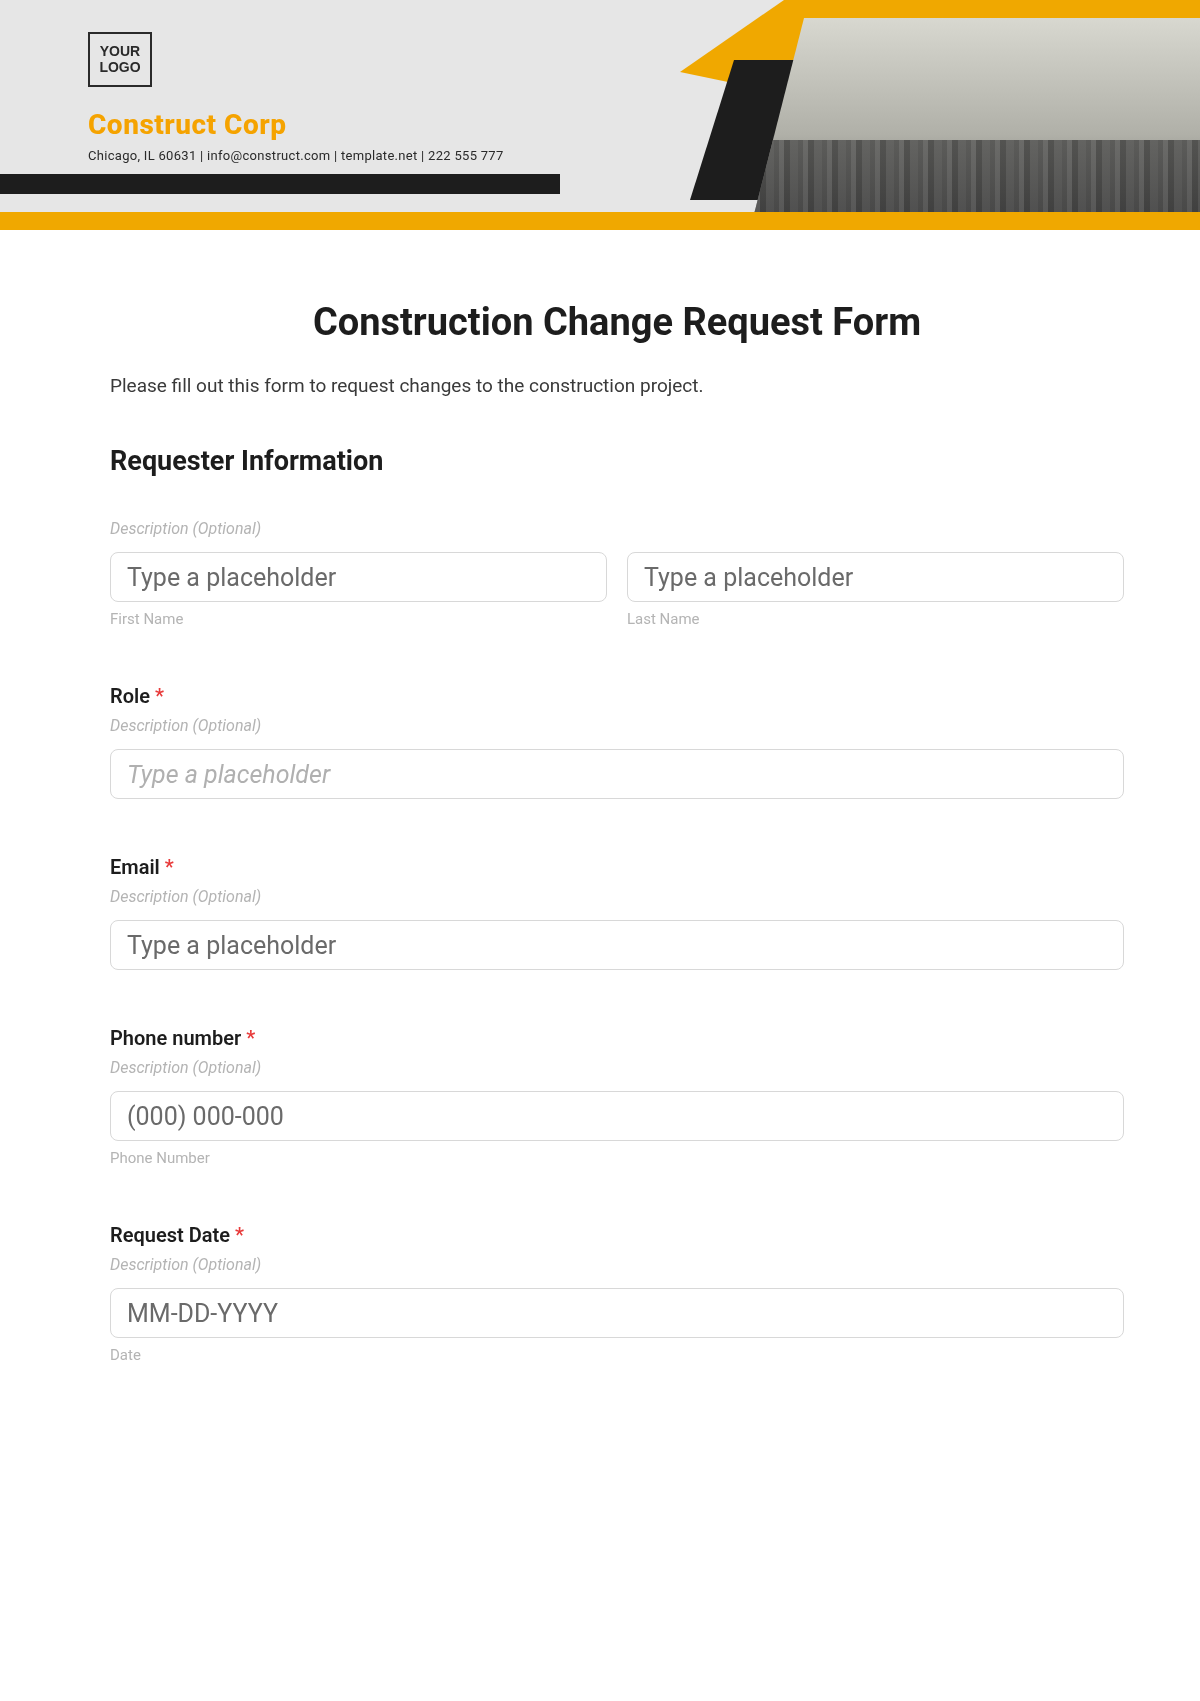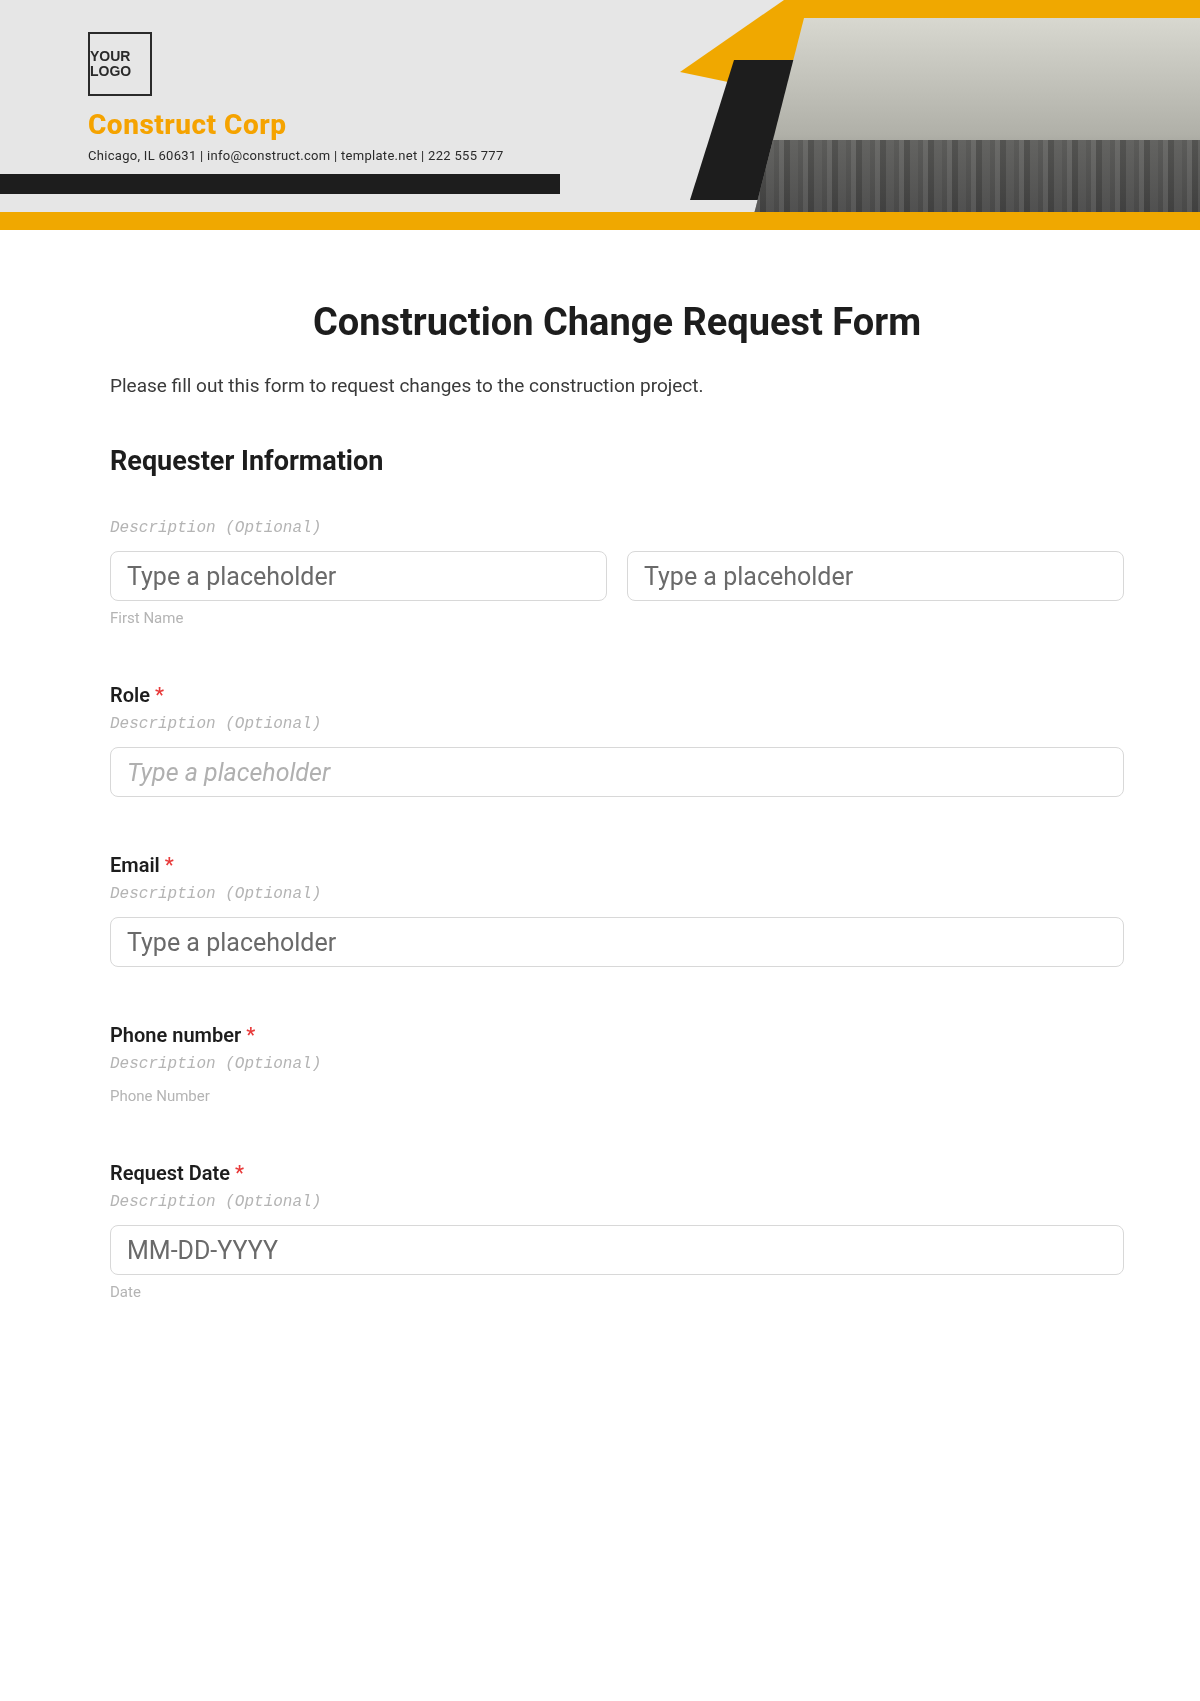--- a/index.html
+++ b/index.html
@@ -12,27 +12,27 @@
   position: relative;
   height: 230px;
   background: #e6e6e6;
   overflow: hidden;
 }
 .logo-box {
   position: absolute;
   left: 88px;
   top: 32px;
   width: 64px;
-  height: 64px;
+  height: 55px;
   border: 2px solid #2a2a2a;
   background: #e6e6e6;
   display: flex;
   flex-direction: column;
   justify-content: center;
-  align-items: flex-start;
+  align-items: center;
   font-size: 14px;
   font-weight: 600;
   line-height: 1.1;
   color: #2a2a2a;
   font-family: Arial, sans-serif;
 }
 .company-name {
   position: absolute;
   left: 88px;
   top: 108px;
@@ -139,21 +139,20 @@
   margin-bottom: 8px;
 }
 .required-star {
   color: #e83b3b;
 }
 .field-desc {
   font-size: 16px;
   font-style: italic;
   color: #b4b4b4;
   margin-bottom: 14px;
-  font-family: Liberation Mono, monospace;
 }
 .input-row {
   display: flex;
   gap: 20px;
 }
 .input-col {
   flex: 1;
 }
 .text-input {
   width: 100%;
@@ -206,20 +205,21 @@
 
   <div class="field-group">
     <div class="field-desc">Description (Optional)</div>
     <div class="input-row">
       <div class="input-col">
         <input type="text" class="text-input" placeholder="Type a placeholder" style="">
         <div class="sub-label">First Name</div>
       </div>
       <div class="input-col">
         <input type="text" class="text-input" placeholder="Type a placeholder" style="">
+        <div class="sub-label">Last Name</div>
       </div>
     </div>
   </div>
 
   <div class="field-group">
     <div class="field-label">
       <span>Role</span>
       <span class="required-star">*</span>
     </div>
     <div class="field-desc">Description (Optional)</div>
@@ -234,20 +234,21 @@
     <div class="field-desc">Description (Optional)</div>
     <input type="text" class="text-input" placeholder="Type a placeholder" style="">
   </div>
 
   <div class="field-group">
     <div class="field-label">
       <span>Phone number</span>
       <span class="required-star">*</span>
     </div>
     <div class="field-desc">Description (Optional)</div>
+    <input type="text" class="text-input" placeholder="(000) 000-000" style="">
     <div class="sub-label">Phone Number</div>
   </div>
 
   <div class="field-group">
     <div class="field-label">
       <span>Request Date</span>
       <span class="required-star">*</span>
     </div>
     <div class="field-desc">Description (Optional)</div>
     <input type="text" class="text-input" placeholder="MM-DD-YYYY" style="">

